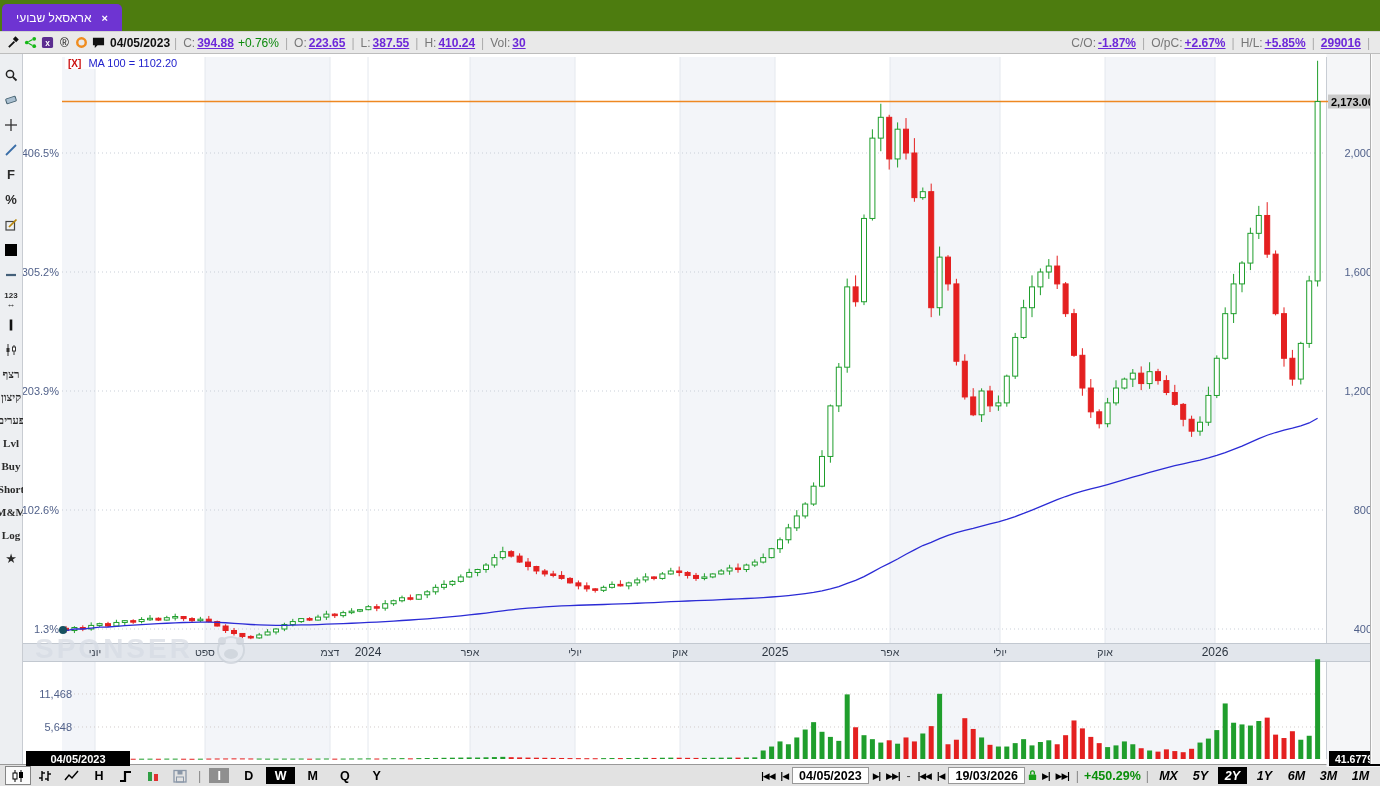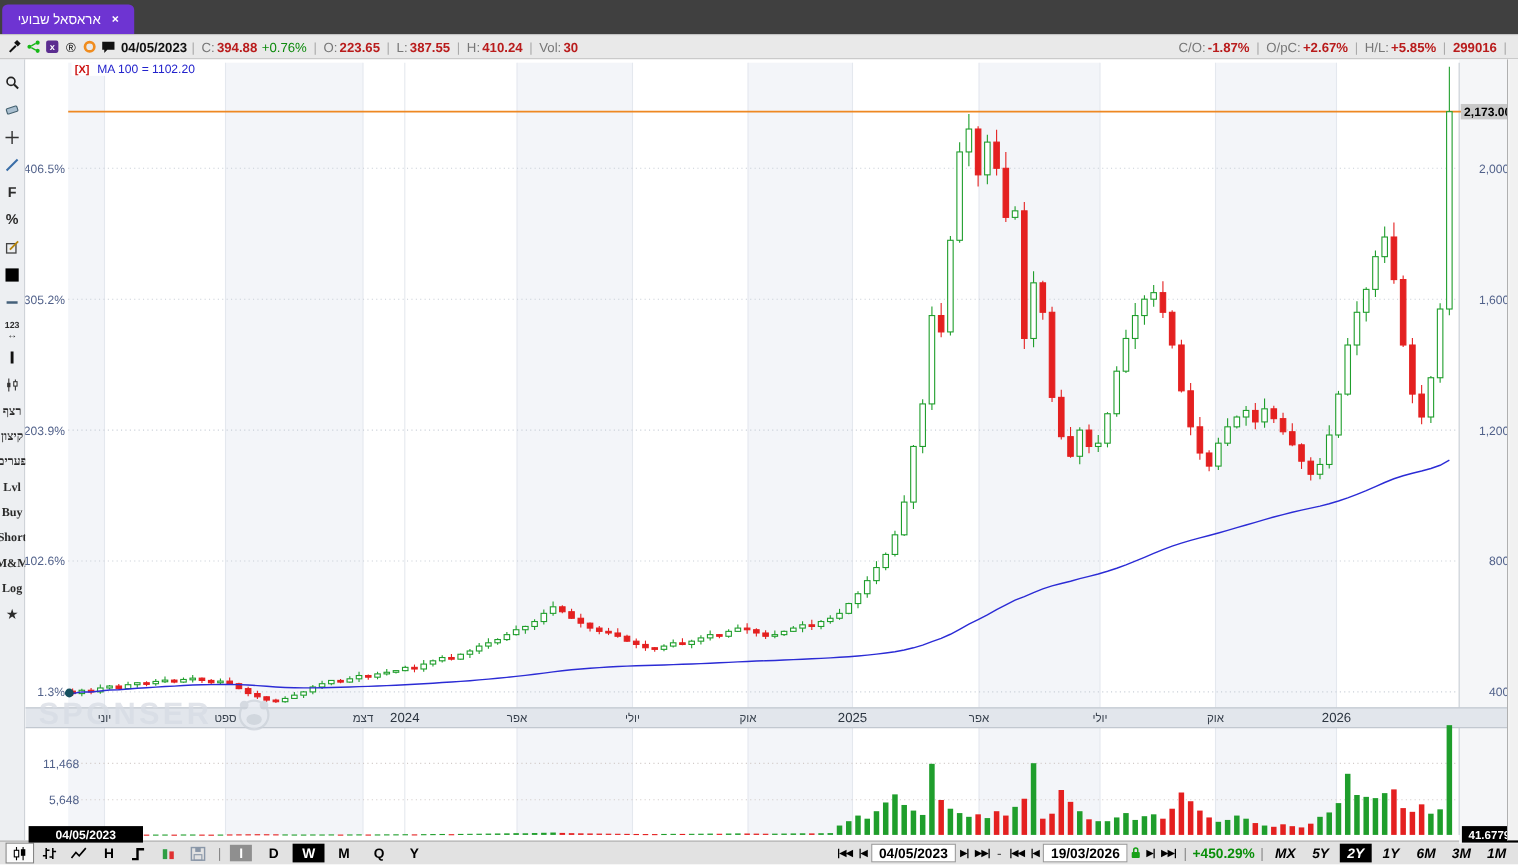--- a/index.html
+++ b/index.html
@@ -1,34 +1,34 @@
 <!DOCTYPE html>
 <html><head>
 <meta charset="utf-8">
 <style>
   html,body{margin:0;padding:0;}
   body{width:1380px;height:786px;overflow:hidden;background:#fff;
        font-family:"Liberation Sans","DejaVu Sans",sans-serif;-webkit-font-smoothing:antialiased;}
   .app{width:1380px;height:786px;display:flex;flex-direction:column;}
   
-  .tabbar{height:31px;position:relative;background:#404040;flex:0 0 auto;}
+  .tabbar{height:31px;position:relative;background:#4d7c0f;flex:0 0 auto;}
   .tab{position:absolute;left:2px;top:4px;height:27px;min-width:104px;background:#6e34d2;
        border-radius:5px 5px 0 0;color:#fff;display:flex;align-items:center;justify-content:center;
        gap:10px;font-size:12px;padding:0 8px;cursor:pointer;}
   .tab-x{font-size:11px;font-weight:bold;cursor:pointer;}
   
   .header{height:21px;background:#e9e9e9;border-top:1px solid #d2d2d2;border-bottom:1px solid #bdbdbd;
           display:flex;align-items:center;font-size:12px;color:#666;padding:0 6px;flex:0 0 auto;white-space:nowrap;}
   .hdr-icons{display:flex;align-items:center;gap:2px;margin-right:4px;}
   .hdr-icons span{display:flex;align-items:center;justify-content:center;width:15px;height:15px;font-size:12px;color:#111;}
   .hdr-icons svg{width:13px;height:13px;}
   .hdr-date{font-weight:bold;color:#111;}
   .hfield{margin:0 2px;}
   .hfield .lbl{color:#777;margin-right:2px;}
-  .hfield .val{color:#b91c1c;}
+  .hfield .val{color:#6d28d9;text-decoration:underline;}
   .sep{color:#aaa;margin:0 4px;}
   .chg{font-weight:normal;margin-left:4px;}
   .up{color:#0c8a0c;} .down{color:#e01010;} .vol{color:#f0a020;}
   .hdr-right{margin-left:auto;display:flex;align-items:center;}
   
   .main{flex:1 1 auto;display:flex;min-height:0;position:relative;}
   .tools{width:22px;flex:0 0 auto;background:#edeff2;border-right:1px solid #c8ccd2;
          display:flex;flex-direction:column;align-items:center;padding-top:8px;}
   .tool{height:25px;width:22px;display:flex;align-items:center;justify-content:center;
         font-size:13px;font-weight:bold;color:#2b2b2b;cursor:pointer;}

